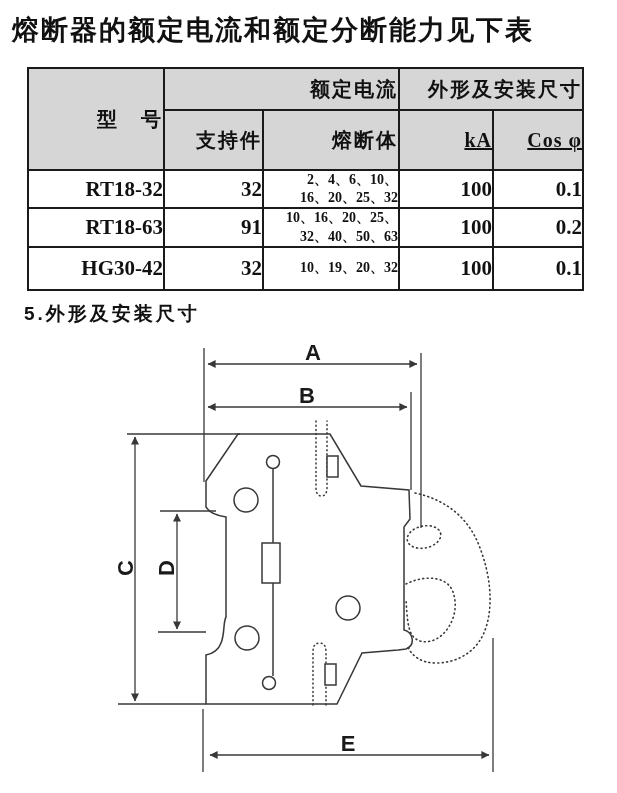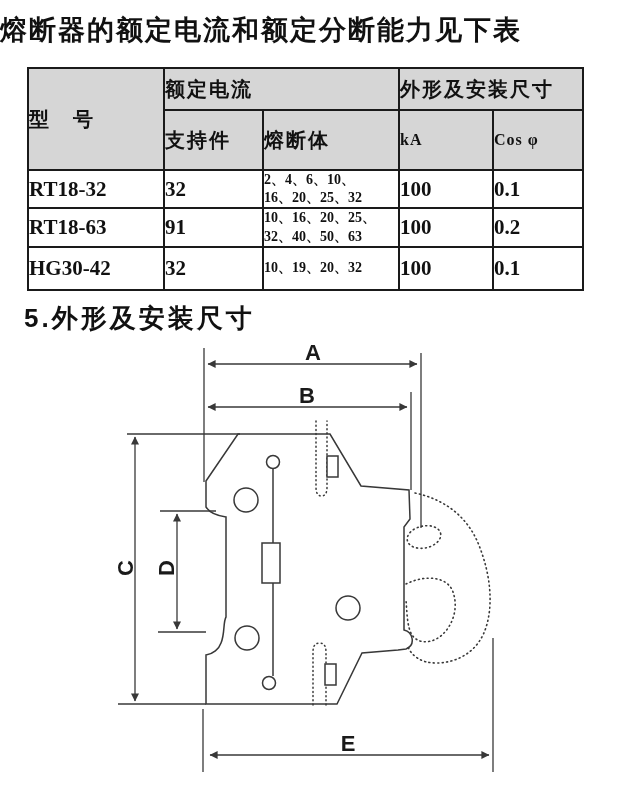--- a/index.html
+++ b/index.html
@@ -1,34 +1,34 @@
 <!DOCTYPE html>
 <html><head>
 <meta charset="utf-8">
 <style>
   html,body{margin:0;padding:0;background:#ffffff;}
   #page{position:relative;width:617px;height:793px;background:#ffffff;overflow:hidden;
         font-family:"Liberation Sans","DejaVu Sans",sans-serif;color:#111;}
   
-  .doc-title{position:absolute;top:12px;left:0;width:534px;text-align:left;
+  .doc-title{position:absolute;top:12px;left:0;width:534px;text-align:right;
              font-size:27px;font-weight:bold;letter-spacing:2px;color:#111;}
   
   table.ratings{position:absolute;left:27px;top:67px;width:555px;height:218px;
                 border-collapse:collapse;table-layout:fixed;}
-  table.ratings td{border:2px solid #1a1a1a;text-align:left;vertical-align:middle;
+  table.ratings td{border:2px solid #1a1a1a;text-align:right;vertical-align:middle;
                    padding:0;color:#111;}
   td.hd{background:#d6d6d6;font-weight:bold;font-size:20px;letter-spacing:2px;}
-  td.hd-latin{background:#d6d6d6;font-weight:bold;font-size:16px;
-              font-family:"Liberation Serif","DejaVu Serif",serif;letter-spacing:1px;}
+  td.hd-latin{background:#d6d6d6;font-weight:bold;font-size:20px;
+              font-family:"Liberation Serif","DejaVu Serif",serif;letter-spacing:1px;text-decoration:underline;}
   td.model-cell,td.num-cell{font-family:"Liberation Serif","DejaVu Serif",serif;
               font-weight:bold;font-size:21px;}
   td.fuse-cell{font-family:"Liberation Serif","DejaVu Serif",serif;
               font-weight:bold;font-size:14px;line-height:1.3;}
   
-  .section-heading{position:absolute;left:24px;top:301px;font-size:26px;font-weight:bold;
+  .section-heading{position:absolute;left:24px;top:301px;font-size:19px;font-weight:bold;
               letter-spacing:3px;color:#111;}
   
   svg.drawing{position:absolute;left:0;top:338px;}
   .dim-letter{font-family:"Liberation Sans","DejaVu Sans",sans-serif;
               font-weight:bold;font-size:22px;fill:#1a1a1a;}
 </style>
 </head>
 <body>
 
 <div id="page">

